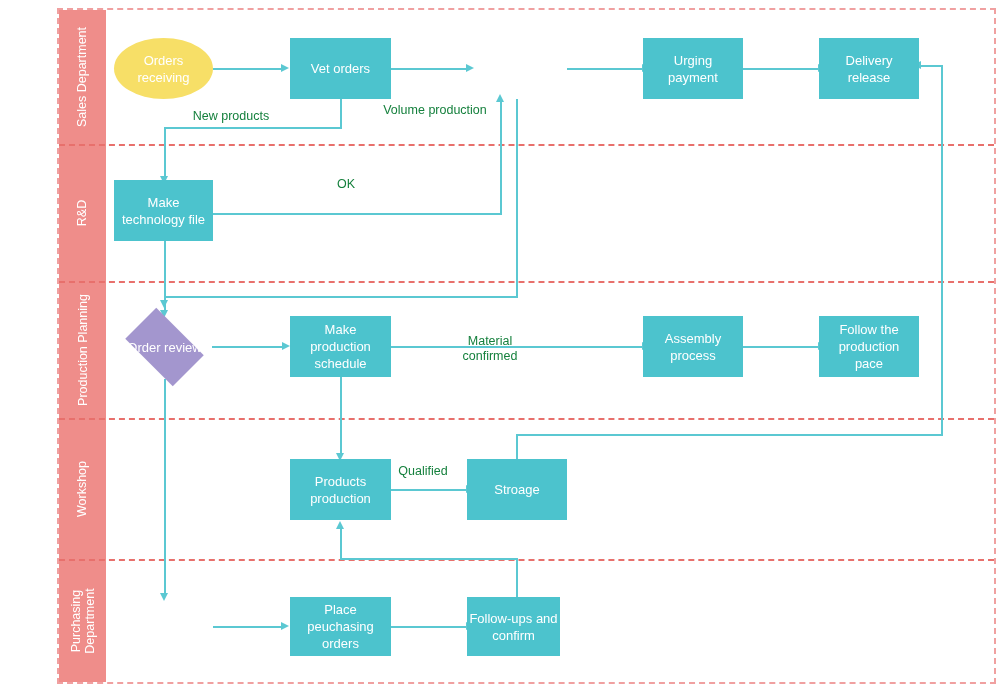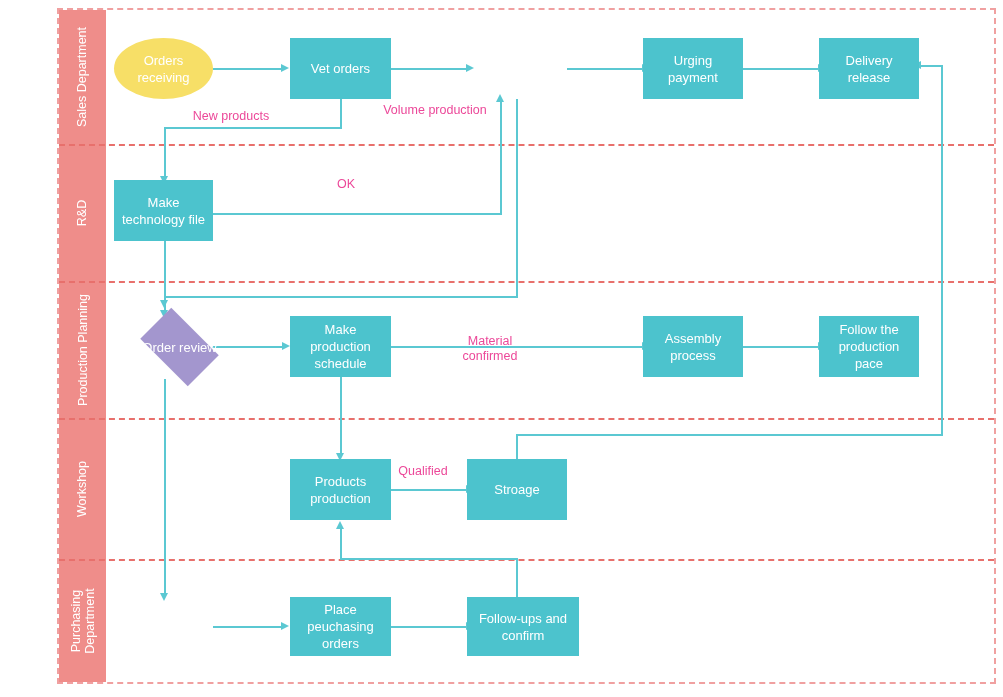--- a/index.html
+++ b/index.html
@@ -35,21 +35,21 @@
   .arw.r{border-top:4.5px solid transparent;border-bottom:4.5px solid transparent;
          border-left:8px solid #5bc8d2;}
   .arw.d{border-left:4.5px solid transparent;border-right:4.5px solid transparent;
          border-top:8px solid #5bc8d2;}
   .arw.u{border-left:4.5px solid transparent;border-right:4.5px solid transparent;
          border-bottom:8px solid #5bc8d2;}
   .arw.l{border-top:4.5px solid transparent;border-bottom:4.5px solid transparent;
          border-right:8px solid #5bc8d2;}
 
   
-  .elabel{position:absolute;color:#ec4899;font-size:12.5px;line-height:15px;
+  .elabel{position:absolute;color:#15803d;font-size:12.5px;line-height:15px;
           text-align:center;white-space:pre-line;}
 </style>
 </head>
 <body>
 
 <div id="stage">
 
   <div class="frame">
 
     <div class="lane-header" style="top:0px;height:134px;">
@@ -164,21 +164,21 @@
   <div class="node proc" style="left:819px;top:38px;width:100px;height:61px;">
     <span style="white-space: pre-line;">Delivery
 release</span>
   </div>
 
   <div class="node proc" style="left:114px;top:180px;width:99px;height:61px;">
     <span style="white-space: pre-line;">Make
 technology file</span>
   </div>
 
-  <div class="node dec" style="left:132px;top:316px;width:95px;height:62px;">
+  <div class="node dec" style="left:117px;top:316px;width:95px;height:62px;">
     <span class="dshape"></span>
     <span class="dlabel">Order review</span>
   </div>
 
   <div class="node proc" style="left:290px;top:316px;width:101px;height:61px;">
     <span style="white-space: pre-line;">Make
 production
 schedule</span>
   </div>
 
@@ -202,18 +202,18 @@
     <span>Stroage</span>
   </div>
 
 
   <div class="node proc" style="left:290px;top:597px;width:101px;height:59px;">
     <span style="white-space: pre-line;">Place
 peuchasing
 orders</span>
   </div>
 
-  <div class="node proc" style="left:467px;top:597px;width:112px;height:59px;">
+  <div class="node proc" style="left:467px;top:597px;width:93px;height:59px;">
     <span style="white-space: pre-line;">Follow-ups and
 confirm</span>
   </div>
 
 </div>
 
 </body></html>

